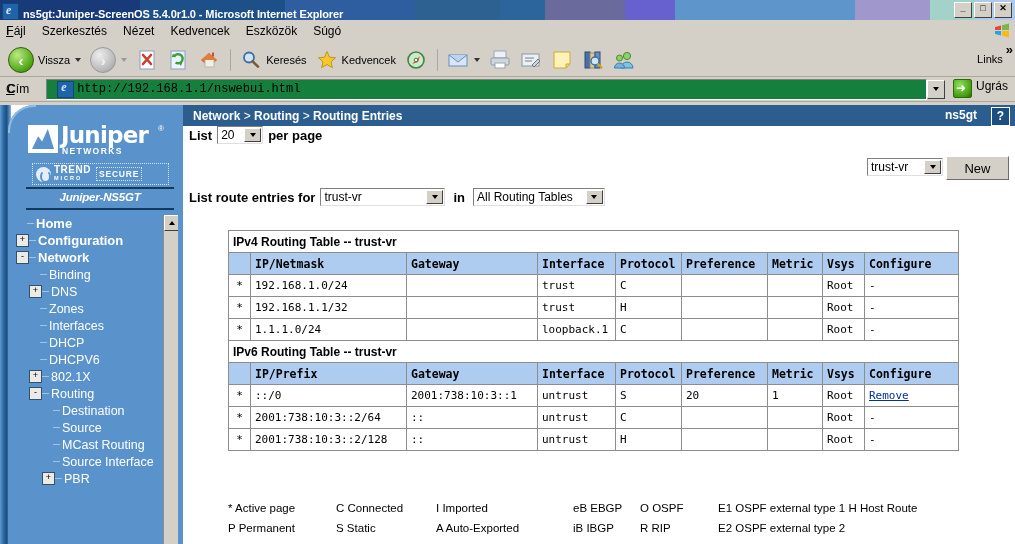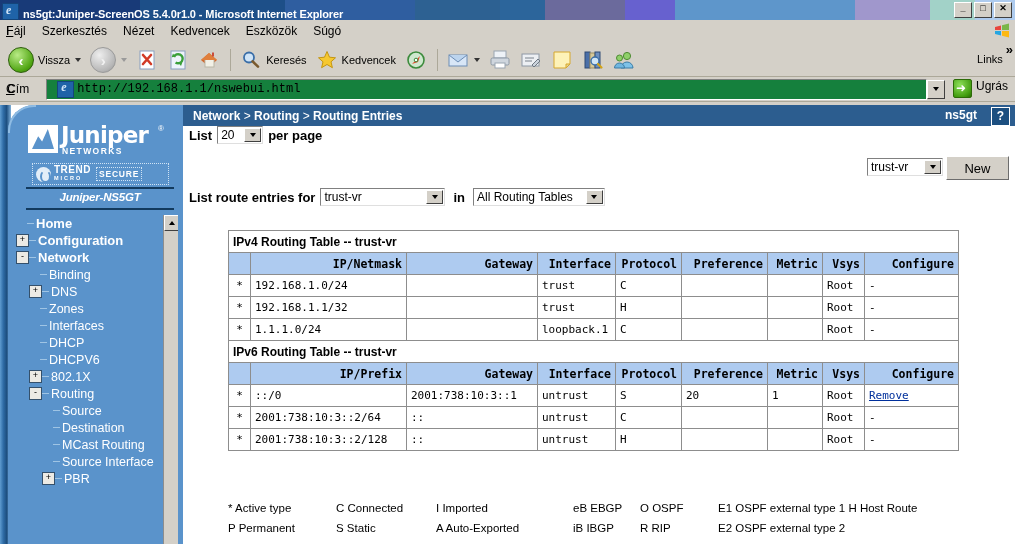--- a/index.html
+++ b/index.html
@@ -146,21 +146,21 @@
   .newbtn{position:absolute;right:6px;top:30px;min-width:45px;height:22px;background:#d4d0c8;
           border:1px solid;border-color:#ffffff #6d6d6d #6d6d6d #ffffff;font-size:13px;color:#000;
           display:flex;align-items:center;justify-content:center;padding:0 8px;}
 
   
   .tblwrap{position:absolute;left:45px;top:104px;width:731px;}
   table.rt{border-collapse:collapse;width:731px;table-layout:fixed;
            font-family:"DejaVu Sans Mono",monospace;font-size:11px;}
   table.rt td,table.rt th{border:1px solid #8d8d8d;padding:2px 4px;height:22px;box-sizing:border-box;
                           color:#000;text-align:left;vertical-align:middle;}
-  table.rt th{background:#aecbf0;font-weight:bold;text-align:right;font-family:"DejaVu Sans Mono",monospace;font-size:11.5px;}
+  table.rt th{background:#aecbf0;font-weight:bold;text-align:left;font-family:"DejaVu Sans Mono",monospace;font-size:11.5px;}
   table.rt td.star{text-align:center;padding:0;}
   td.tcap{font-family:"Liberation Sans",sans-serif;font-size:12px;font-weight:bold;background:#fff;
           border-left:1px solid #8d8d8d;border-right:1px solid #8d8d8d;}
   .legend{position:absolute;left:45px;top:372px;width:740px;font-family:"Liberation Sans",sans-serif;font-size:11.5px;color:#000;}
   .legend .lrow{display:flex;height:20px;align-items:center;white-space:nowrap;}
   .legend .c1{width:108px;}
   .legend .c2{width:100px;}
   .legend .c3{width:137px;}
   .legend .c4{width:67px;}
   .legend .c5{width:78px;}
@@ -450,28 +450,28 @@
                 <span class="tstub"></span>
                 <span class="tbox">-</span>
                 <span class="tdash"></span>
                 <span class="tlbl">Routing</span>
               </div>
               <div class="trow">
                 <span class="tstub"></span>
                 <span class="tstub"></span>
                 <span class="tstub" style="width:11px"></span>
                 <span class="tdash"></span>
+                <span class="tlbl">Destination</span>
+              </div>
+              <div class="trow">
+                <span class="tstub"></span>
+                <span class="tstub"></span>
+                <span class="tstub" style="width:11px"></span>
+                <span class="tdash"></span>
                 <span class="tlbl">Source</span>
-              </div>
-              <div class="trow">
-                <span class="tstub"></span>
-                <span class="tstub"></span>
-                <span class="tstub" style="width:11px"></span>
-                <span class="tdash"></span>
-                <span class="tlbl">Destination</span>
               </div>
               <div class="trow">
                 <span class="tstub"></span>
                 <span class="tstub"></span>
                 <span class="tstub" style="width:11px"></span>
                 <span class="tdash"></span>
                 <span class="tlbl">MCast Routing</span>
               </div>
               <div class="trow">
                 <span class="tstub"></span>
@@ -662,21 +662,21 @@
                 <td>Root</td>
                 <td>-</td>
               </tr>
             </tbody>
           </table>
       </div>
 
       <div class="legend">
           <div id="legend-rows">
             <div class="lrow">
-              <span class="c1">* Active type</span>
+              <span class="c1">* Active page</span>
               <span class="c2">C Connected</span>
               <span class="c3">I Imported</span>
               <span class="c4">eB EBGP</span>
               <span class="c5">O OSPF</span>
               <span class="c6">E1 OSPF external type 1 H Host Route</span>
             </div>
             <div class="lrow">
               <span class="c1">P Permanent</span>
               <span class="c2">S Static</span>
               <span class="c3">A Auto-Exported</span>

